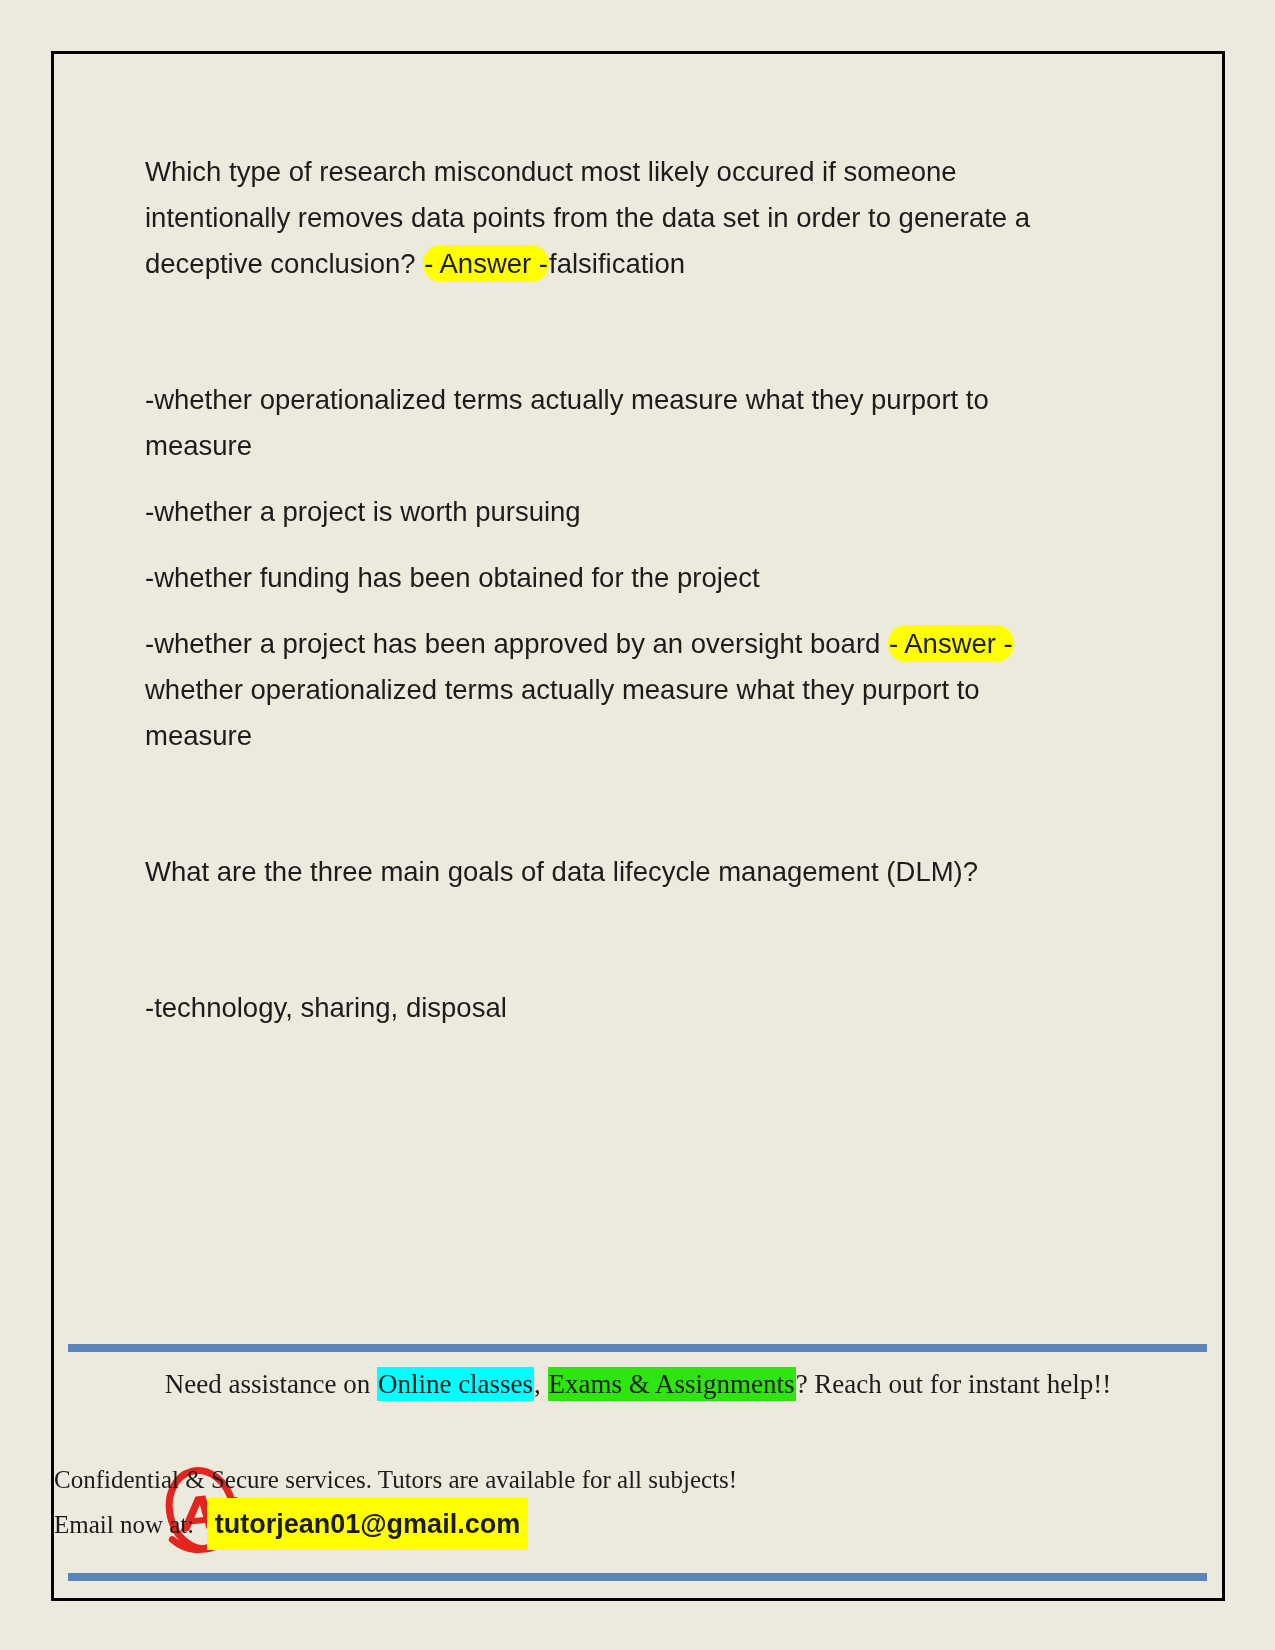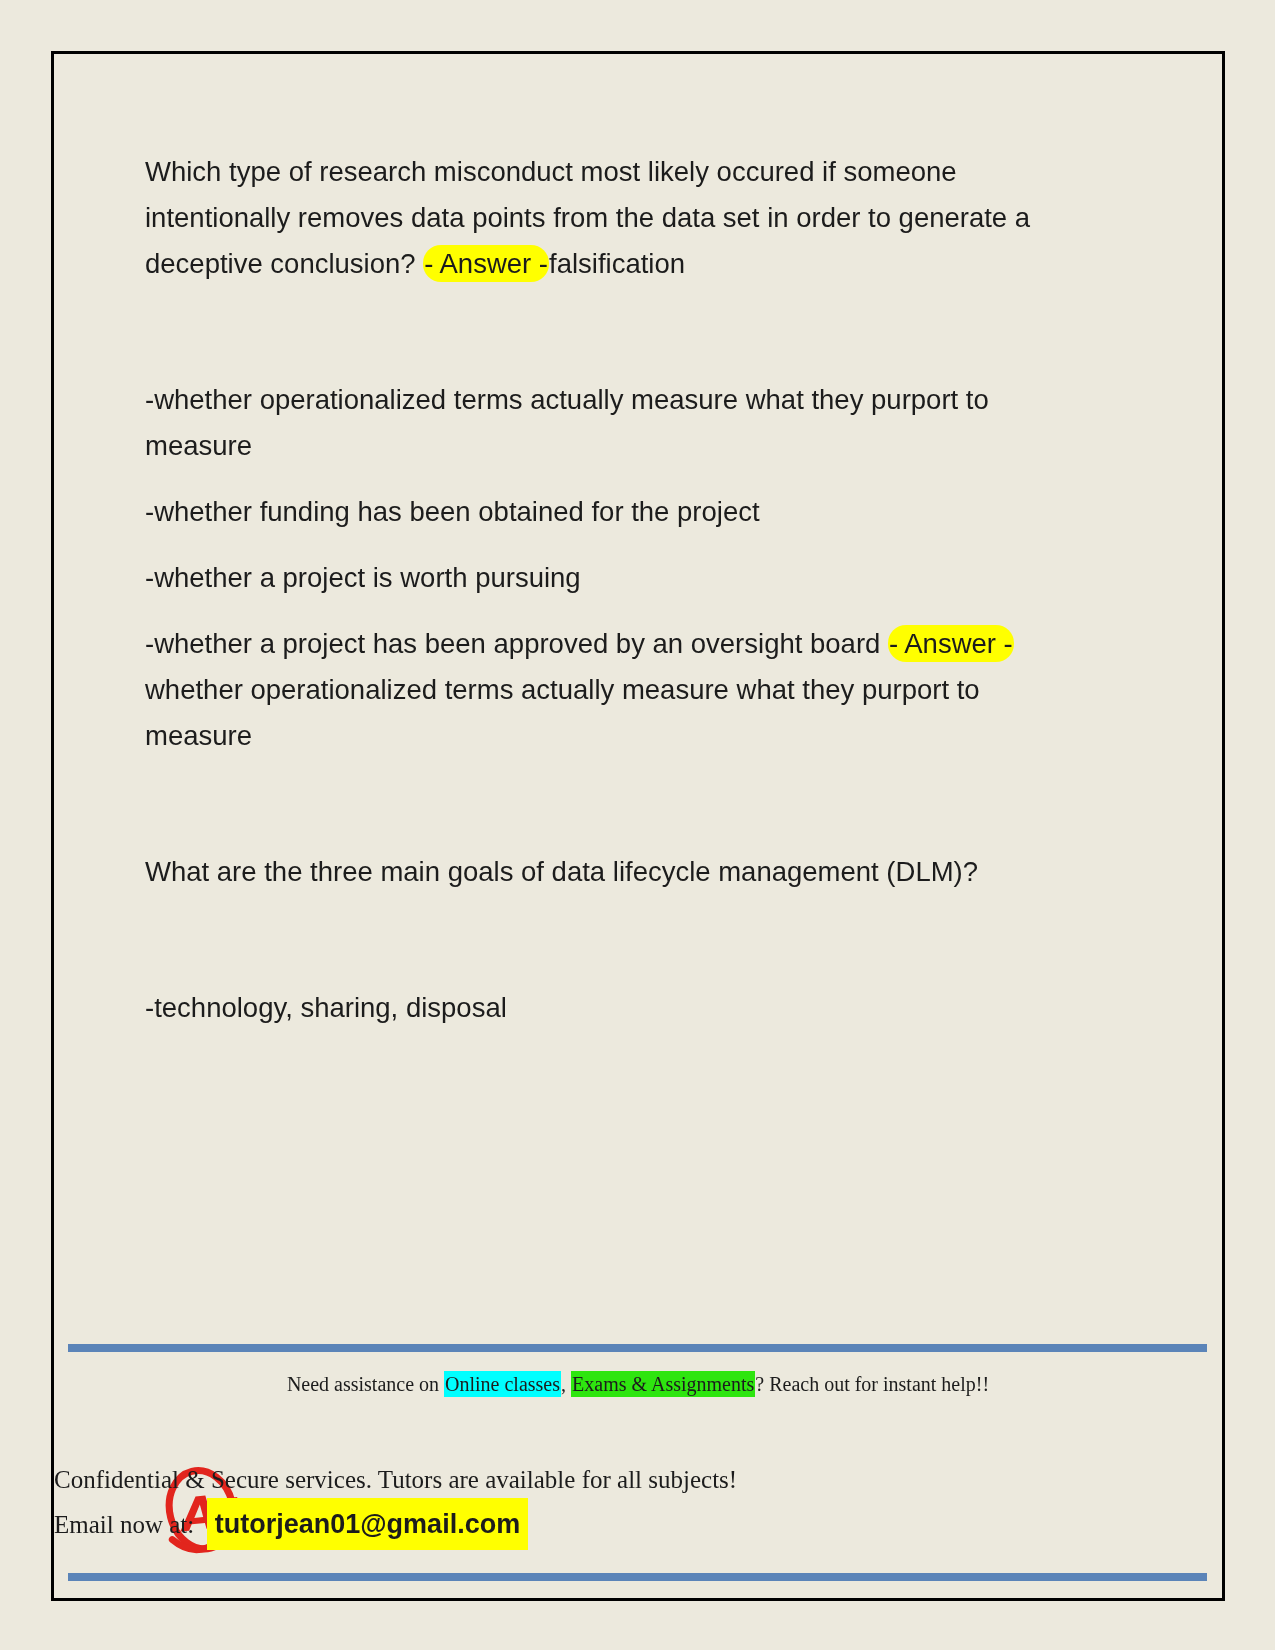--- a/index.html
+++ b/index.html
@@ -44,21 +44,21 @@
   }
   .divider-top { top: 1290px; }
   .divider-bottom { top: 1519px; }
   .ad-block {
     position: absolute;
     top: 1314px;
     left: 0;
     width: 100%;
     text-align: center;
     font-family: "Liberation Serif", serif;
-    font-size: 20px;
+    font-size: 27px;
     line-height: 33px;
     white-space: nowrap;
   }
   .contact-block {
     position: absolute;
     top: 1408px;
     left: 0;
     width: 100%;
     text-align: left;
     font-family: "Liberation Serif", serif;
@@ -86,23 +86,23 @@
 
 <div class="page">
   <div class="border-box">
 
     <div class="doc-text">
       <p class="p-big"><span>Which type of research misconduct most likely occured if someone intentionally removes data points from the data set in order to generate a deceptive conclusion? </span><span class="hl-y">- Answer -</span><span>falsification</span></p>
 
 
       <p class="p-norm"><span>-whether operationalized terms actually measure what they purport to measure</span></p>
 
+      <p class="p-norm"><span>-whether a project is worth pursuing</span></p>
+
       <p class="p-norm"><span>-whether funding has been obtained for the project</span></p>
-
-      <p class="p-norm"><span>-whether a project is worth pursuing</span></p>
 
       <p class="p-big"><span>-whether a project has been approved by an oversight board </span><span class="hl-y">- Answer -</span><span>whether operationalized terms actually measure what they purport to measure</span></p>
 
       <p class="p-big"><span>What are the three main goals of data lifecycle management (DLM)?</span></p>
 
       <p class="p-norm"><span>-technology, sharing, disposal</span></p>
 
     </div>
 
     <div class="divider divider-top"></div>

